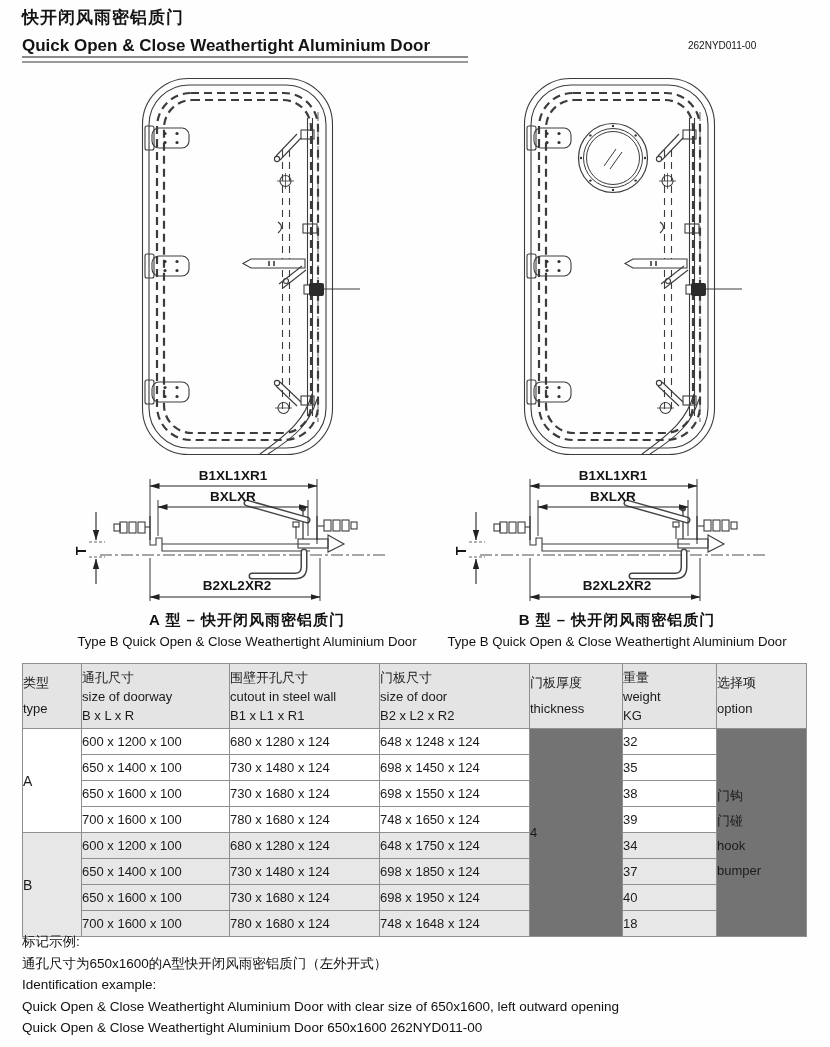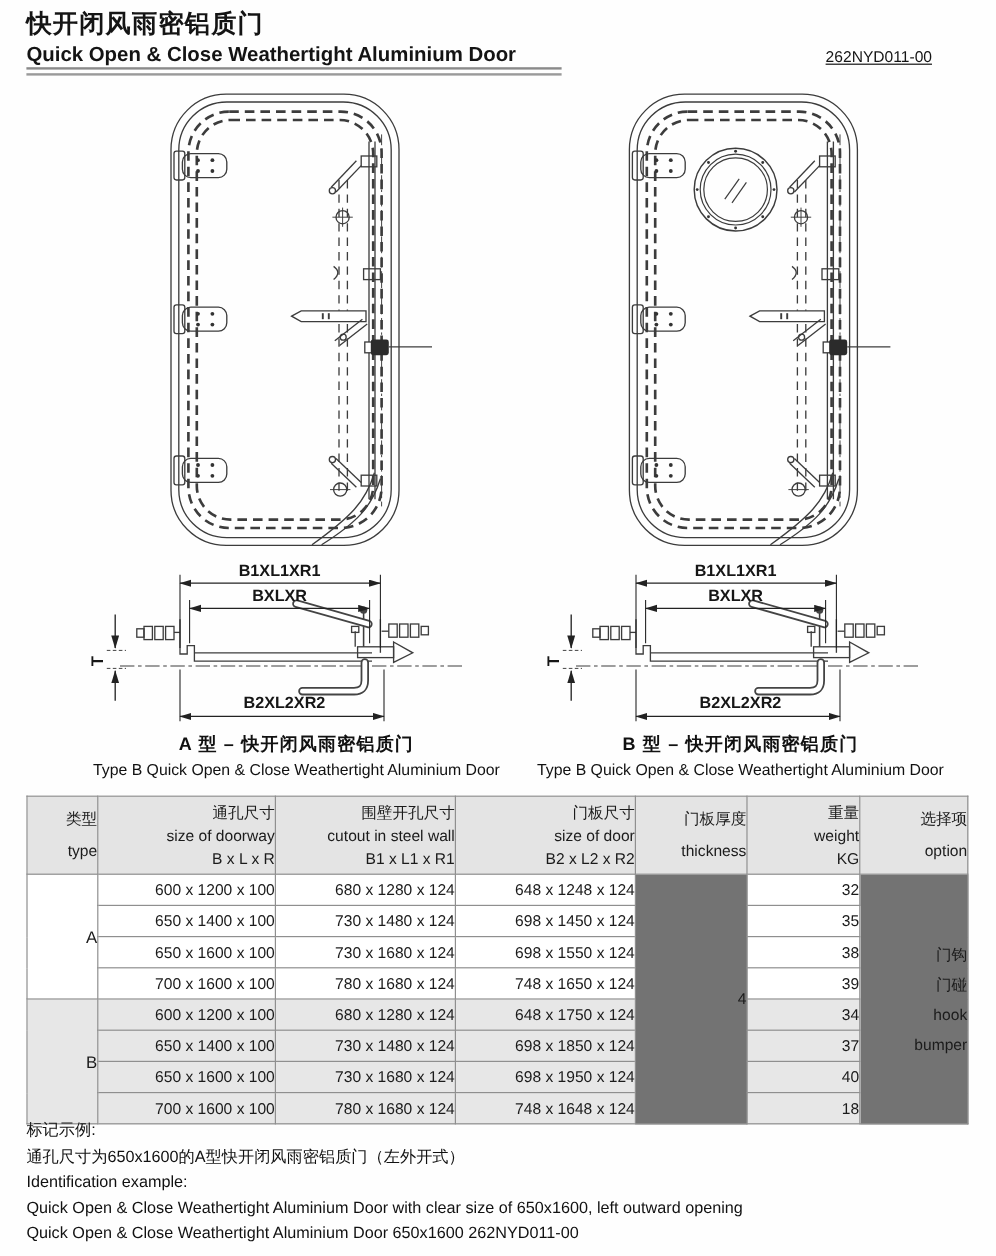--- a/index.html
+++ b/index.html
@@ -1,33 +1,33 @@
 <!DOCTYPE html>
 <html><head>
 <meta charset="utf-8">
 <style>
   html,body{margin:0;padding:0;background:#ffffff;}
   #page{position:relative;width:830px;height:1047px;background:#fefefe;overflow:hidden;
         font-family:"Liberation Sans",sans-serif;color:#141414;}
   
-  .t-zh{position:absolute;left:22px;top:6px;font-size:21px;font-weight:bold;letter-spacing:1px;}
+  .t-zh{position:absolute;left:22px;top:6px;font-size:17px;font-weight:bold;letter-spacing:1px;}
   .t-en{position:absolute;left:22px;top:36px;font-size:17px;font-weight:bold;}
   .rule{position:absolute;left:22px;top:56px;width:446px;height:3px;
         border-top:2.5px solid #8a8a8a;border-bottom:2px solid #9a9a9a;}
-  .doc{position:absolute;left:688px;top:40px;font-size:13px;text-decoration:underline;}
+  .doc{position:absolute;left:688px;top:40px;font-size:10px;}
   
   svg.draw{position:absolute;left:0;top:0;}
   .dim{font:bold 13.5px "Liberation Sans",sans-serif;fill:#161616;text-anchor:middle;}
   .tlabel{font:bold 14px "Liberation Sans",sans-serif;fill:#161616;text-anchor:middle;}
   .cap-zh{font:bold 15px "Liberation Sans",sans-serif;fill:#111;text-anchor:middle;letter-spacing:1px;}
   .cap-en{font:13.2px "Liberation Sans",sans-serif;fill:#111;text-anchor:middle;}
   
   table.spec{position:absolute;left:22px;top:663px;width:785px;border-collapse:collapse;
              table-layout:fixed;font-size:13px;color:#1b1b1b;}
-  .spec td,.spec th{border:1px solid #8f8f8f;text-align:right;vertical-align:middle;
+  .spec td,.spec th{border:1px solid #8f8f8f;text-align:left;vertical-align:middle;
                     padding:0;height:25px;background:#fff;}
   .spec thead th{height:64px;background:#e4e4e4;font-weight:normal;line-height:19px;}
   .spec thead .two{line-height:26px;}
   .band-b td{background:#e7e7e7;}
   .spec td.merged{background:#737373;}
   .spec td.type-cell{font-size:14px;}
   .option-cell div{line-height:25px;}
   
   .foot{position:absolute;left:22px;top:931px;font-size:13.5px;line-height:21.5px;color:#111;}
 </style>

